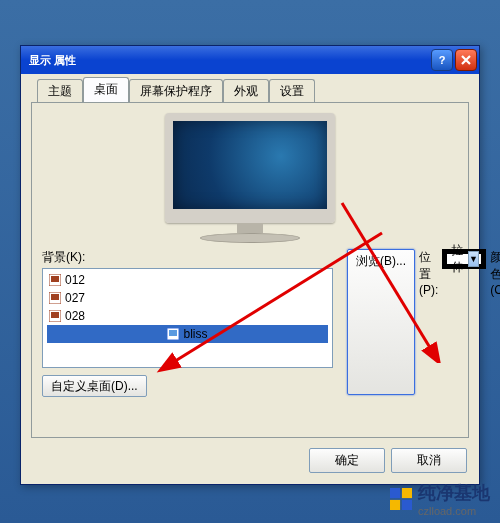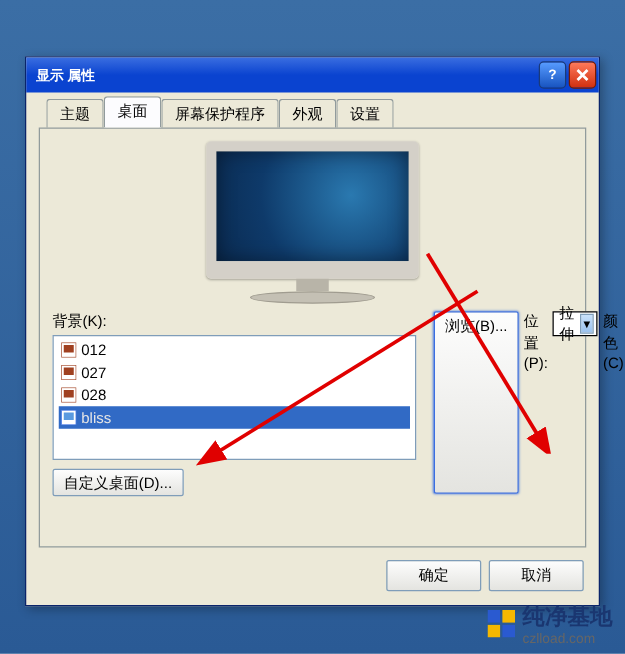--- a/index.html
+++ b/index.html
@@ -121,38 +121,39 @@
   }
   .listitem {
     display: flex;
     align-items: center;
     gap: 4px;
     padding: 1px 2px;
     line-height: 16px;
   }
   .listitem.selected {
     background: #316ac5;
-    color: #e5e5e5;
+    color: #000000;
+    justify-content: center;
   }
   .fileicon {
     width: 12px; height: 12px;
     display: inline-block;
   }
   .btnx {
     border: 1px solid #7f9db9;
     background: linear-gradient(to bottom,#fdfdfd,#e4e4e0);
     padding: 3px 8px;
     text-align: center;
     border-radius: 2px;
     cursor: pointer;
     white-space: nowrap;
   }
   .btnx.browse { border-color:#3a6ee0; box-shadow: 0 0 2px #3a6ee0;}
   .combo {
-    border: 1px solid #000000;
+    border: 5px solid #000000;
     background: #fff;
     height: 20px;
     display: flex;
     align-items: center;
     padding: 0 2px 0 4px;
   }
   .combo .arrow {
     margin-left: auto;
     width: 16px; height: 16px;
     background: linear-gradient(to bottom,#c9e1fb,#9ac1ee);

